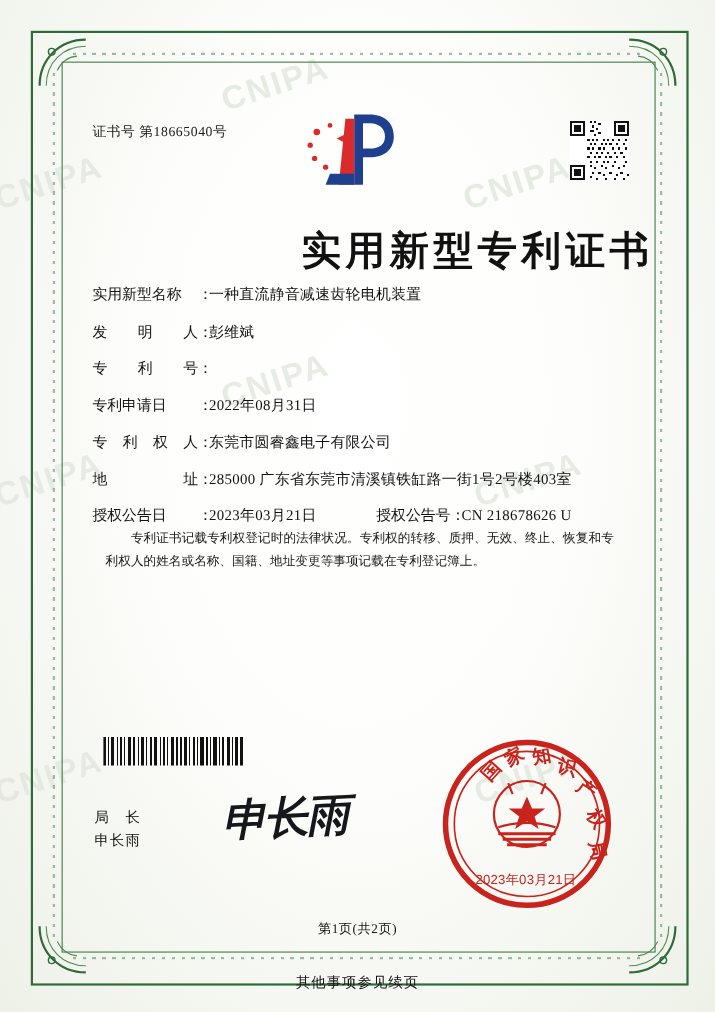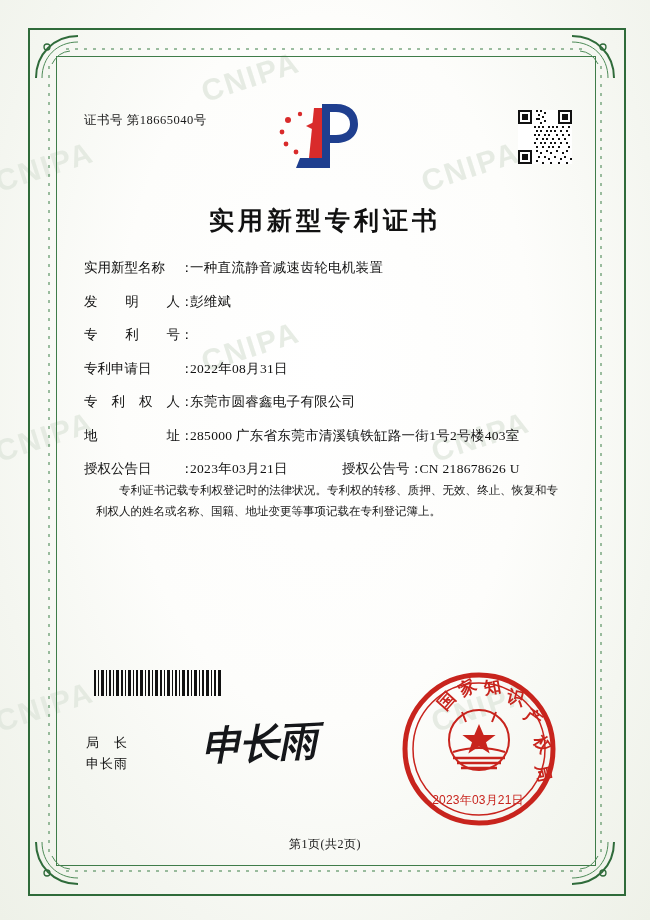--- a/index.html
+++ b/index.html
@@ -116,24 +116,24 @@
   .qr {
     position: absolute;
     right: 22px; top: 54px;
     width: 54px; height: 54px;
   }
 
   .title {
     position: absolute;
     top: 148px;
     width: 100%;
-    text-align: center;
+    text-align: right;
     font-family: "DejaVu Serif", "Liberation Serif", serif;
     font-weight: bold;
-    font-size: 25px;
+    font-size: 36px;
     letter-spacing: 4px;
     color: #111;
   }
 
   .fields {
     position: absolute;
     left: 28px;
     top: 203px;
     width: 486px;
   }
@@ -563,13 +563,14 @@
           <text x="133" y="70" transform="rotate(58 133 70)">权</text>
           <text x="136" y="96" transform="rotate(78 136 96)">局</text>
         </g>
       </svg>
     </div>
     <div class="seal-date">2023年03月21日</div>
 
     <div class="page-no">第1页(共2页)</div>
   </div>
 
+  <div class="footer-note">其他事项参见续页</div>
 </div>
 
 </body></html>

